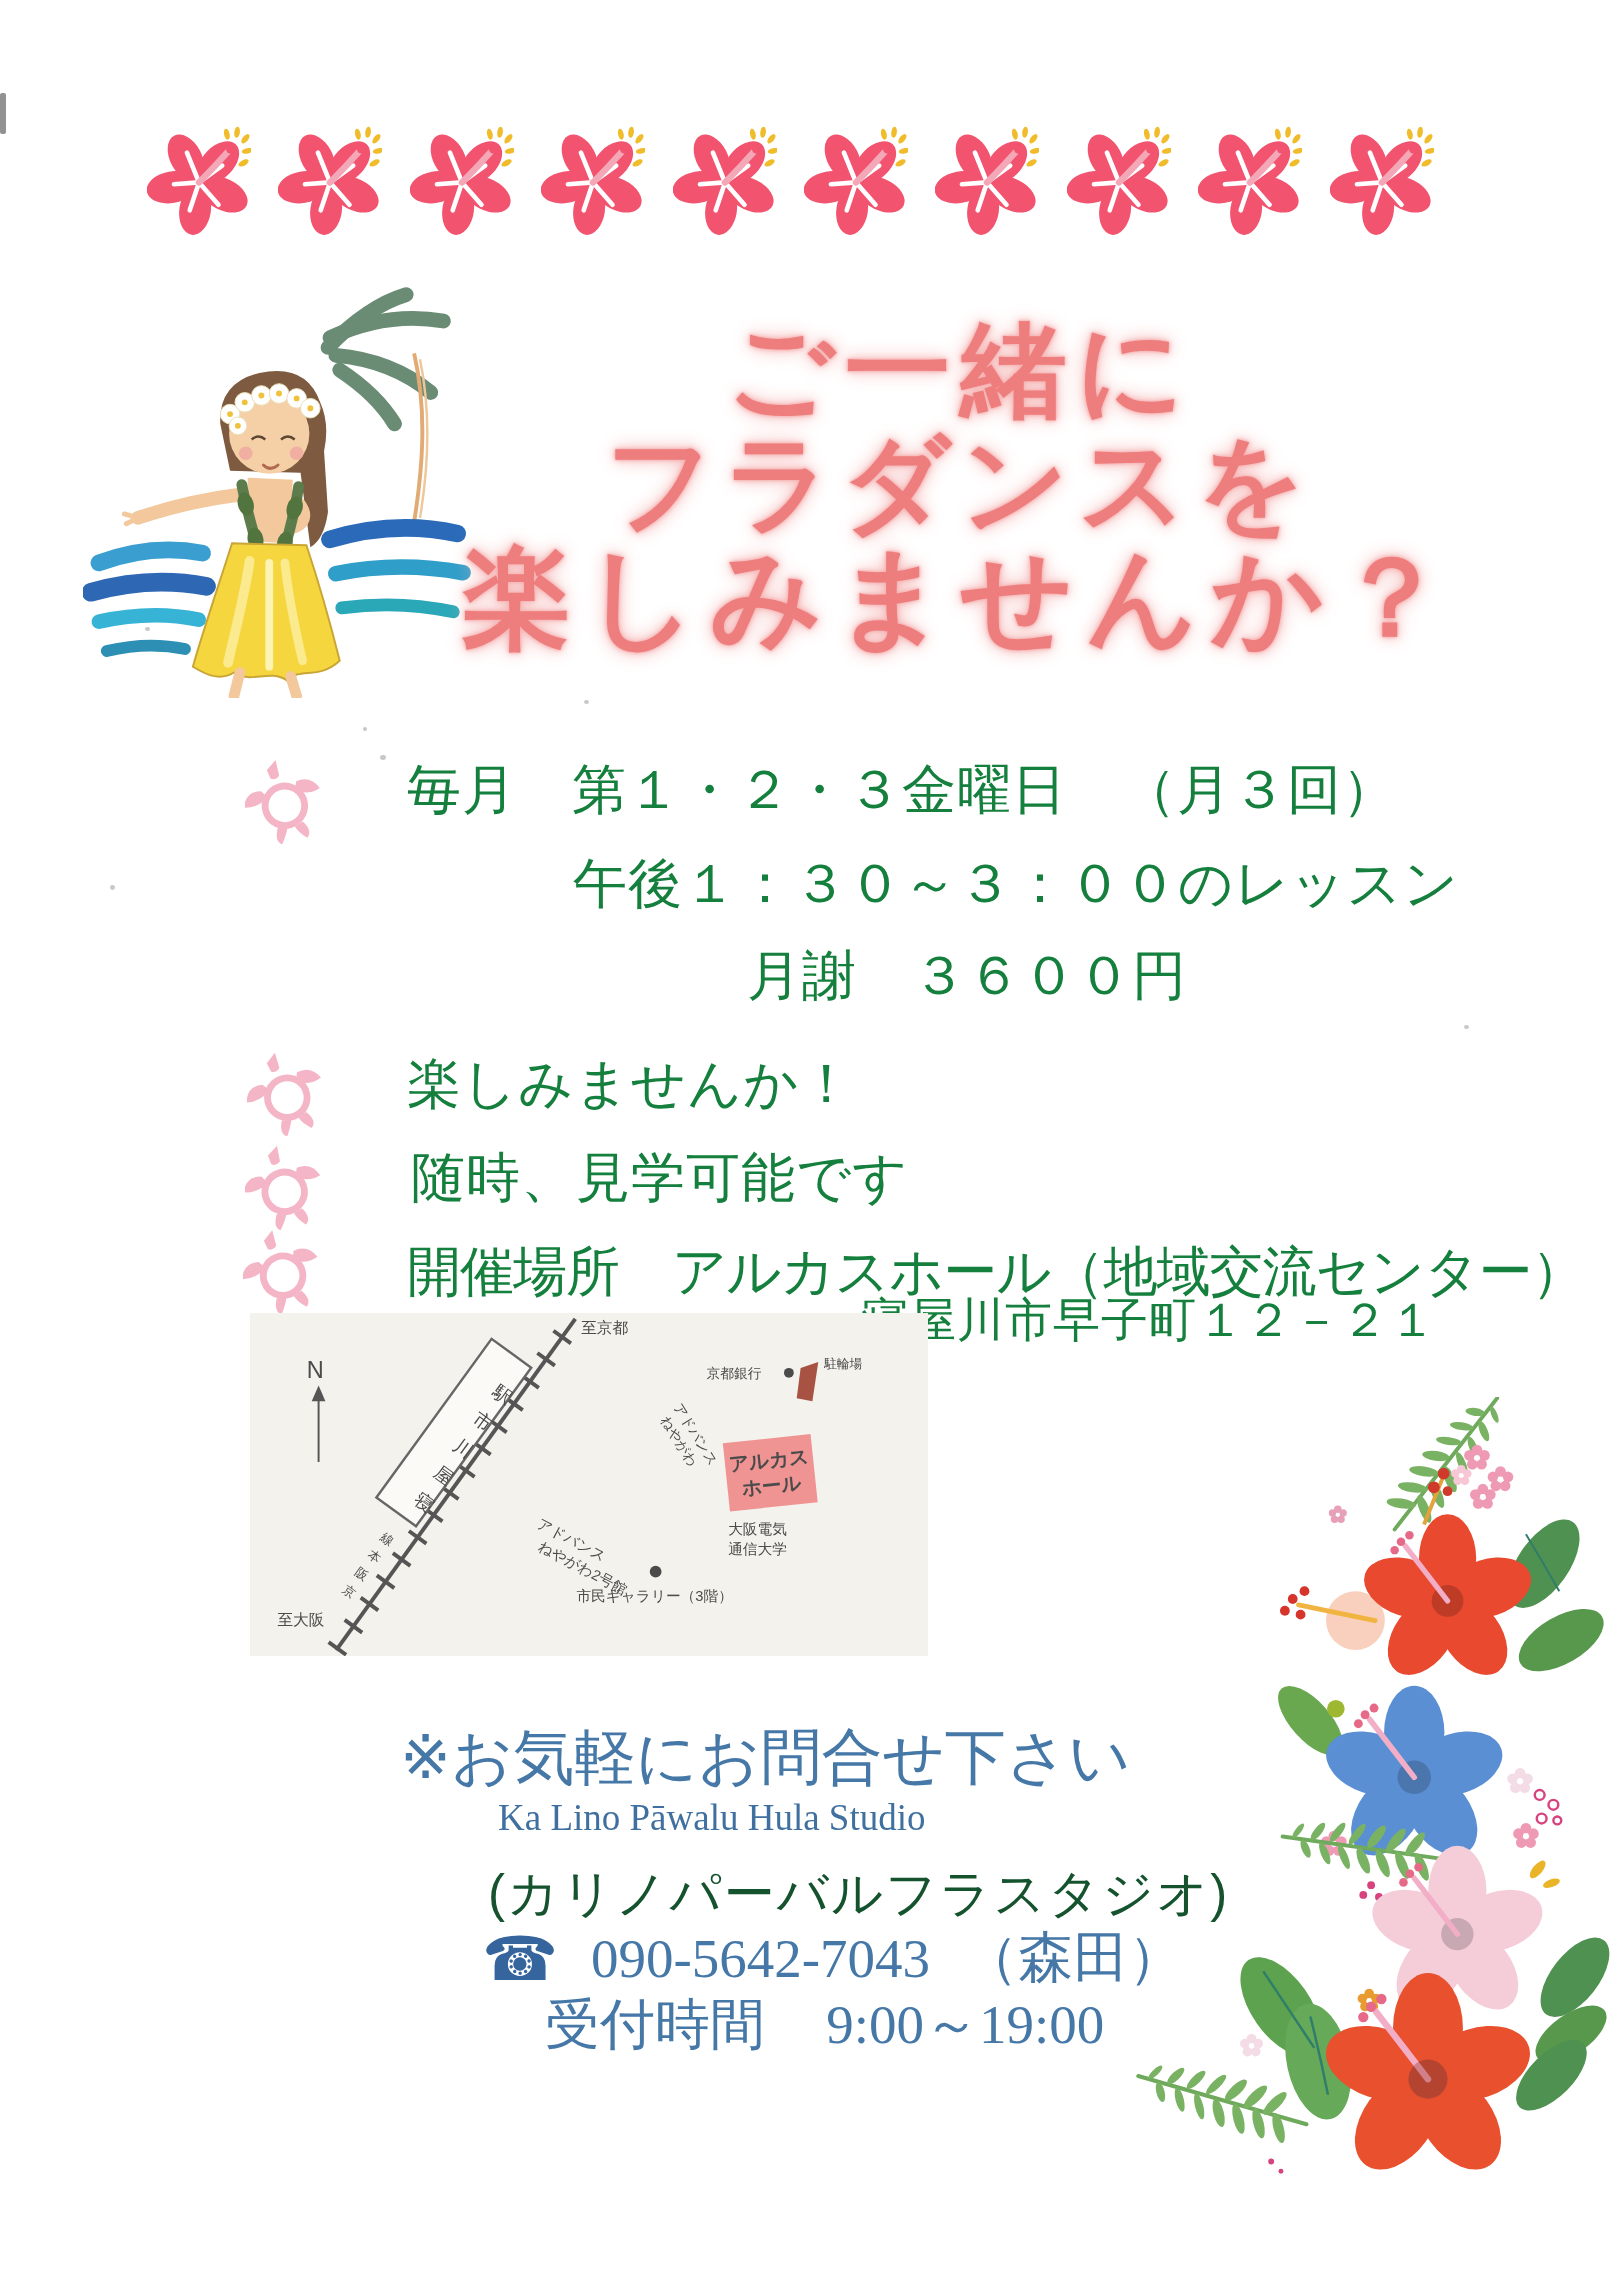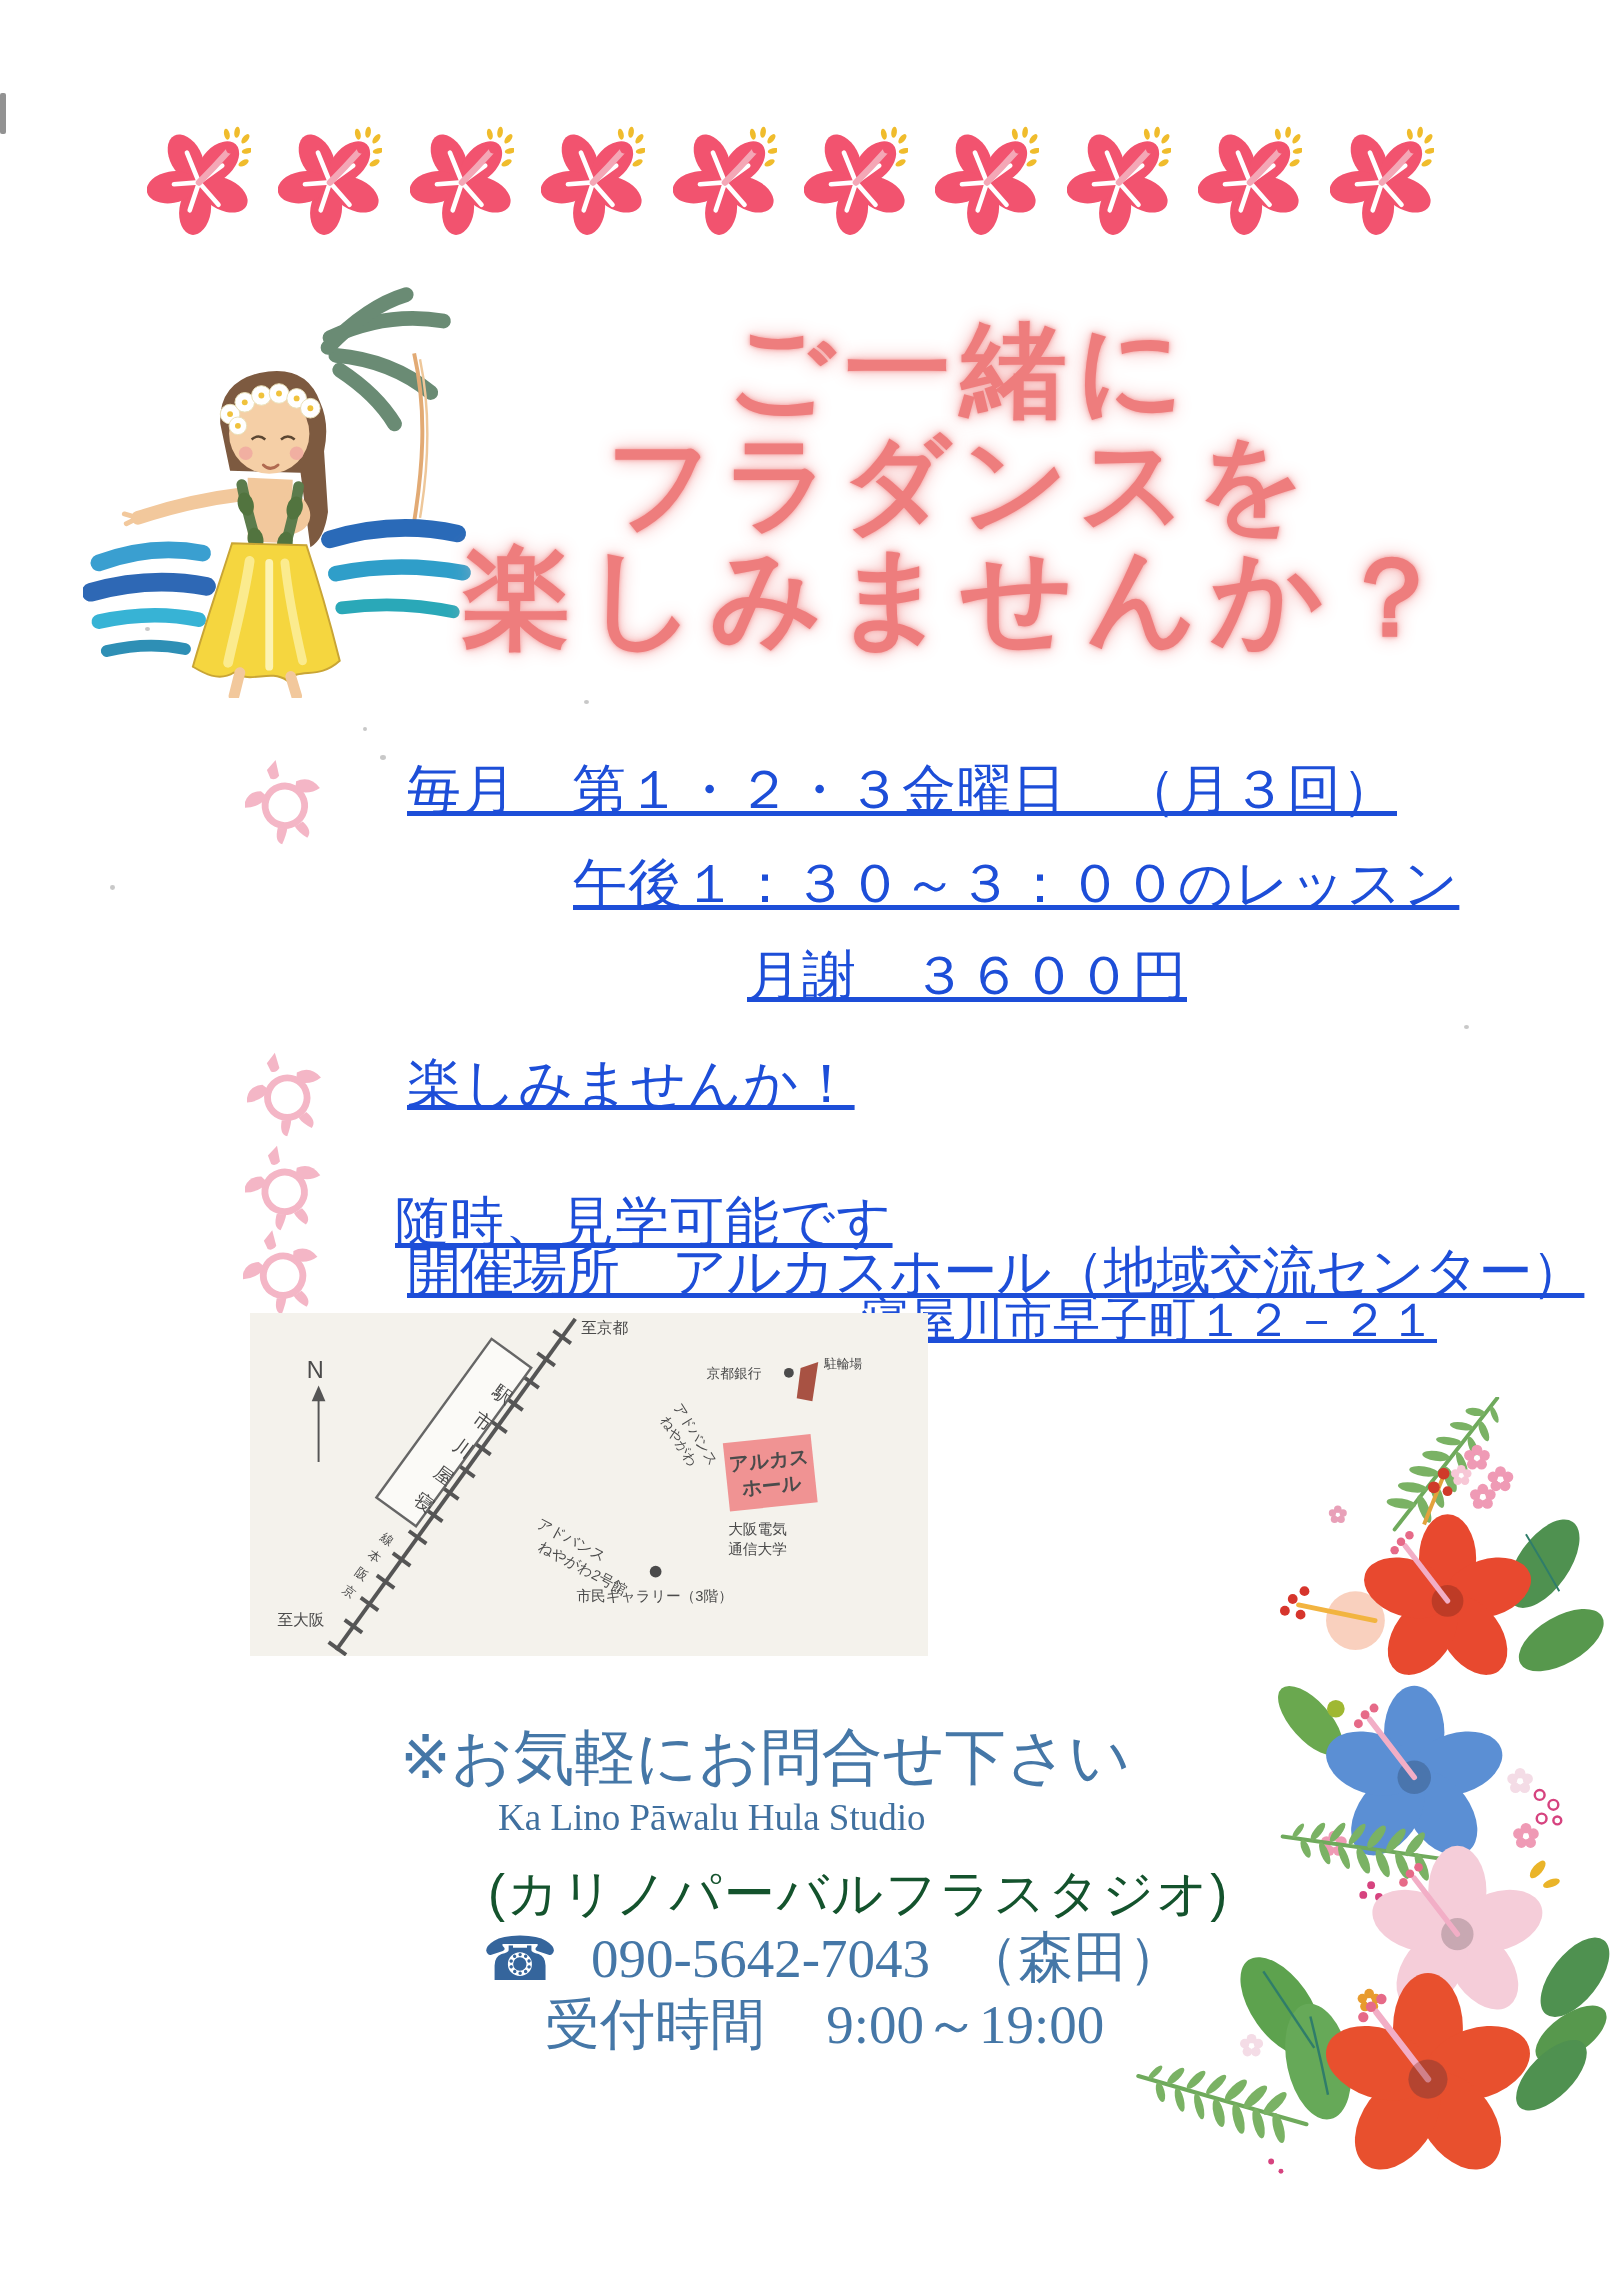--- a/index.html
+++ b/index.html
@@ -11,21 +11,21 @@
   .flower-row{position:absolute;left:147px;top:118px;display:flex;gap:27.4px;}
   .flower-row svg{width:104px;height:127px;}
 
   
   .title{position:absolute;left:294px;top:312px;width:1333px;text-align:center;
          color:#ee7d7d;font-weight:bold;line-height:114px;font-size:106px;letter-spacing:9.8px;
          text-shadow:0 0 19.6px #f6b6b6,0 0 7.8px #f4a6a6,0 0 2.9px #f19494;}
   .title .t3{font-size:110px;letter-spacing:12.7px;}
 
   
-  .jp-blue{color:#1d4ed8;font-size:54px;letter-spacing:1px;white-space:nowrap;line-height:1.2;text-decoration:underline;}
+  .jp-blue{color:#15803d;font-size:54px;letter-spacing:1px;white-space:nowrap;line-height:1.2;}
   .turtle{width:76px;height:94px;color:#f4b6c6;}
   .addr{font-size:47px;}
 
   
   .note{color:#4577a7;font-size:61px;white-space:nowrap;margin-left:20px;}
   .studio-en{color:#40709f;font-size:37px;font-family:"Liberation Serif","DejaVu Serif",serif;white-space:nowrap;}
   .studio-jp{color:#14532d;font-size:51px;white-space:nowrap;letter-spacing:2px;}
   .phone-line{color:#4577a7;font-size:55px;white-space:nowrap;display:flex;align-items:center;gap:33px;}
   .phone-glyph{font-size:61px;color:#35659c;}
   .serifnum{font-family:"Liberation Serif","DejaVu Serif",serif;}
@@ -256,21 +256,21 @@
         <use href="#turtle-sym"></use>
       </g>
   </svg>
   <div class="jp-blue abs" style="left:407px;top:1051px;">楽しみませんか！</div>
 
   <svg class="turtle abs" style="left:245px;top:1139px;" viewBox="0 0 100 120">
     <g transform="rotate(-16 50 60)">
         <use href="#turtle-sym"></use>
       </g>
   </svg>
-  <div class="jp-blue abs" style="left:395px;top:1145px;margin-top:44px;">随時、見学可能です</div>
+  <div class="jp-blue abs" style="left:411px;top:1145px;">随時、見学可能です</div>
 
   <svg class="turtle abs" style="left:243px;top:1223px;" viewBox="0 0 100 120">
     <g transform="rotate(-20 50 60)">
         <use href="#turtle-sym"></use>
       </g>
   </svg>
   <div class="jp-blue abs" style="left:407px;top:1239px;letter-spacing:-1px;text-align:right;">開催場所　アルカスホール（地域交流センター）</div>
   <div class="jp-blue addr abs" style="left:861px;top:1292px;">寝屋川市早子町１２－２１</div>
 
   <svg class="map-svg abs" style="left:250px;top:1313px;" width="678" height="343" viewBox="0 0 692 350">

